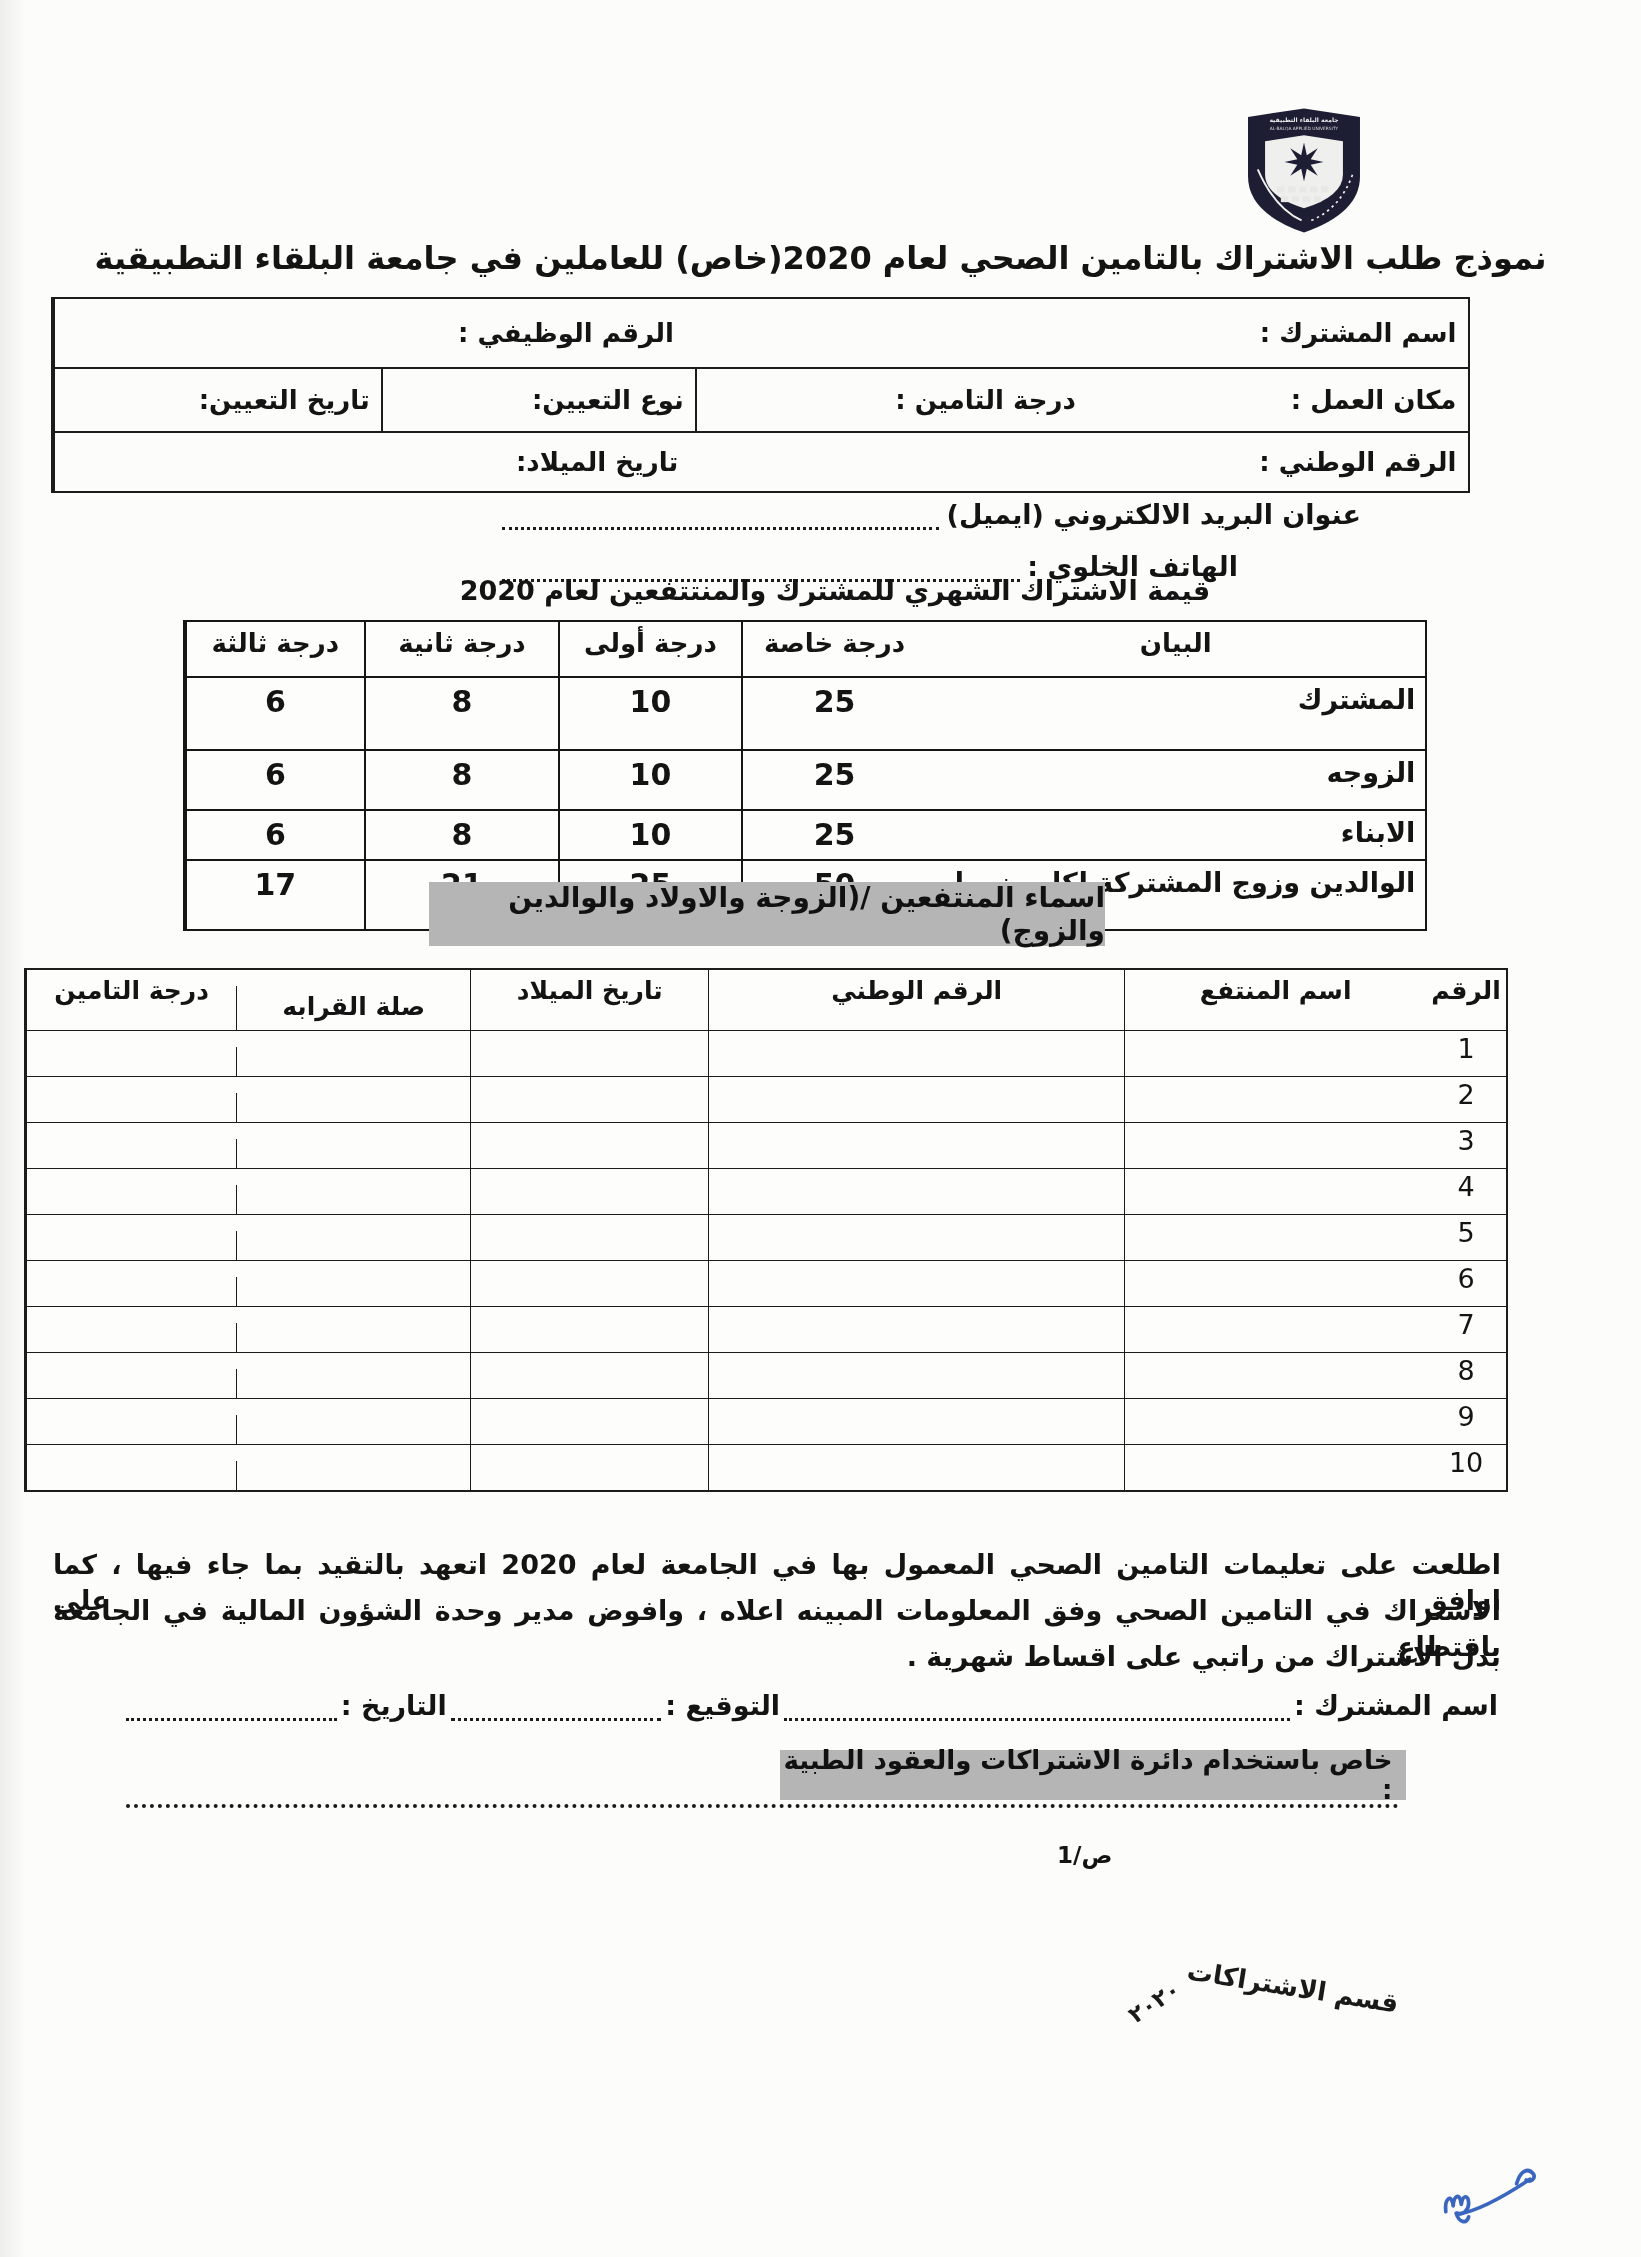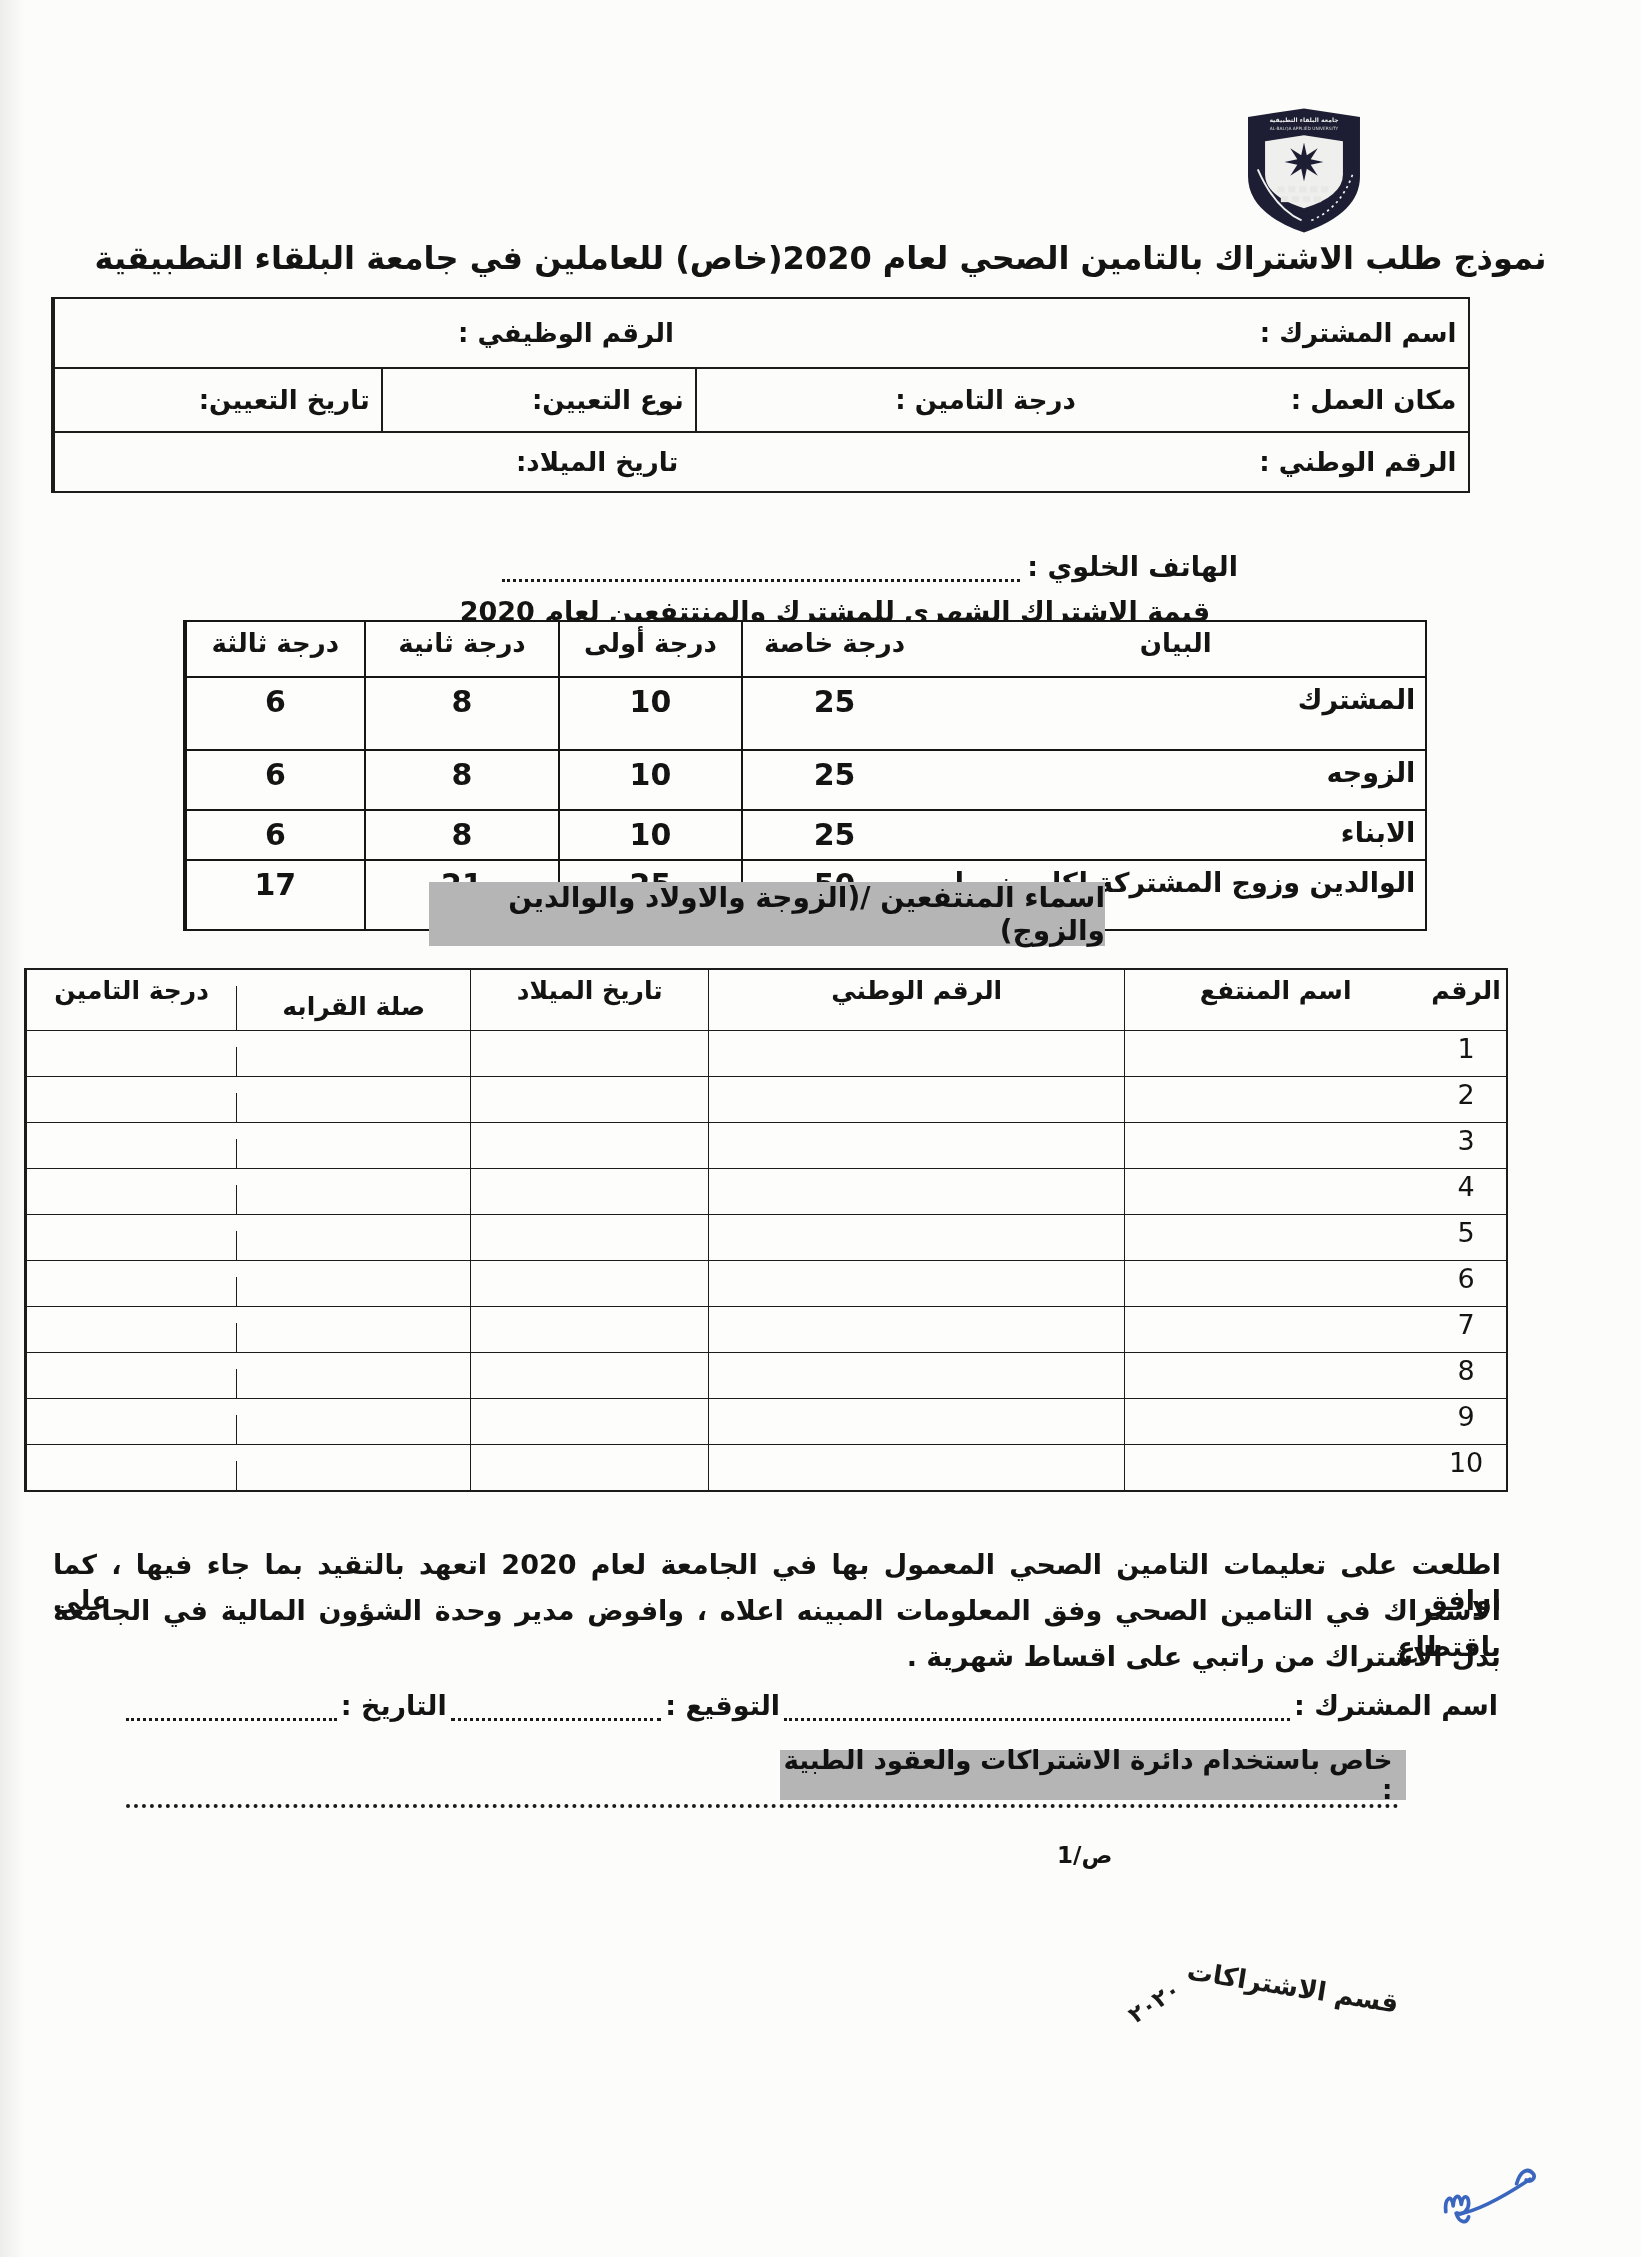--- a/index.html
+++ b/index.html
@@ -32,21 +32,21 @@
   .w-a{width:55.3%;} .w-b{width:44.7%;}
   .w-c{width:26.9%;} .w-d{width:27.7%;} .w-e{width:22.2%;} .w-f{width:23.2%;}
   .w-g{width:55.0%;} .w-h{width:45.0%;}
 
   
   .contact-line{display:flex;align-items:flex-end;font-size:27px;font-weight:bold;}
   .contact-line .lbl{white-space:nowrap;padding-left:7.7px;}
   .dotfill{flex:1;border-bottom:3.9px dotted #1b1b1b;height:33px;}
 
   
-  .pricing-title{left:415px;top:596px;width:840px;text-align:center;font-size:27px;font-weight:bold;}
+  .pricing-title{left:415px;top:575px;width:840px;text-align:center;font-size:27px;font-weight:bold;}
   .pt{left:183px;top:620px;width:1244px;border:2.9px solid #161616;box-sizing:border-box;background:#fdfdfc;}
   .ptrow{display:flex;box-sizing:border-box;}
   .ptrow + .ptrow{border-top:2.9px solid #161616;}
   .ptcell{box-sizing:border-box;padding:5.8px 9.7px;display:flex;align-items:flex-start;}
   .ptcell.divL{border-left:2.9px solid #161616;}
   .pt-c0{width:40.2%;} .pt-c1{width:15.0%;} .pt-c2{width:14.7%;} .pt-c3{width:15.7%;} .pt-c4{width:14.4%;}
   .pthead{height:54px;}
   .pthead .ptcell{justify-content:center;font-size:26px;font-weight:bold;align-items:flex-start;}
   .pthead .ptcell.pt-c0{justify-content:center;}
   .pt-label{justify-content:flex-start;font-size:27px;font-weight:bold;}
@@ -153,20 +153,24 @@
     <div class="f1row r3">
       <div class="f1cell w-g">
         <span>الرقم الوطني :</span>
       </div>
       <div class="f1cell w-h divL">
         <span>تاريخ الميلاد:</span>
       </div>
     </div>
   </div>
 
+  <div class="abs contact-line" style="left:502px;top:494px;width:859px;">
+    <span class="lbl">عنوان البريد الالكتروني (ايميل)</span>
+    <span class="dotfill"></span>
+  </div>
   <div class="abs contact-line" style="left:502px;top:546px;width:736px;">
     <span class="lbl">الهاتف الخلوي :</span>
     <span class="dotfill"></span>
   </div>
 
   <div class="abs pricing-title">قيمة الاشتراك الشهري للمشترك والمنتتفعين لعام 2020</div>
 
   <div class="abs pt">
     <div class="ptrow pthead">
       <div class="ptcell pt-c0">البيان</div>

